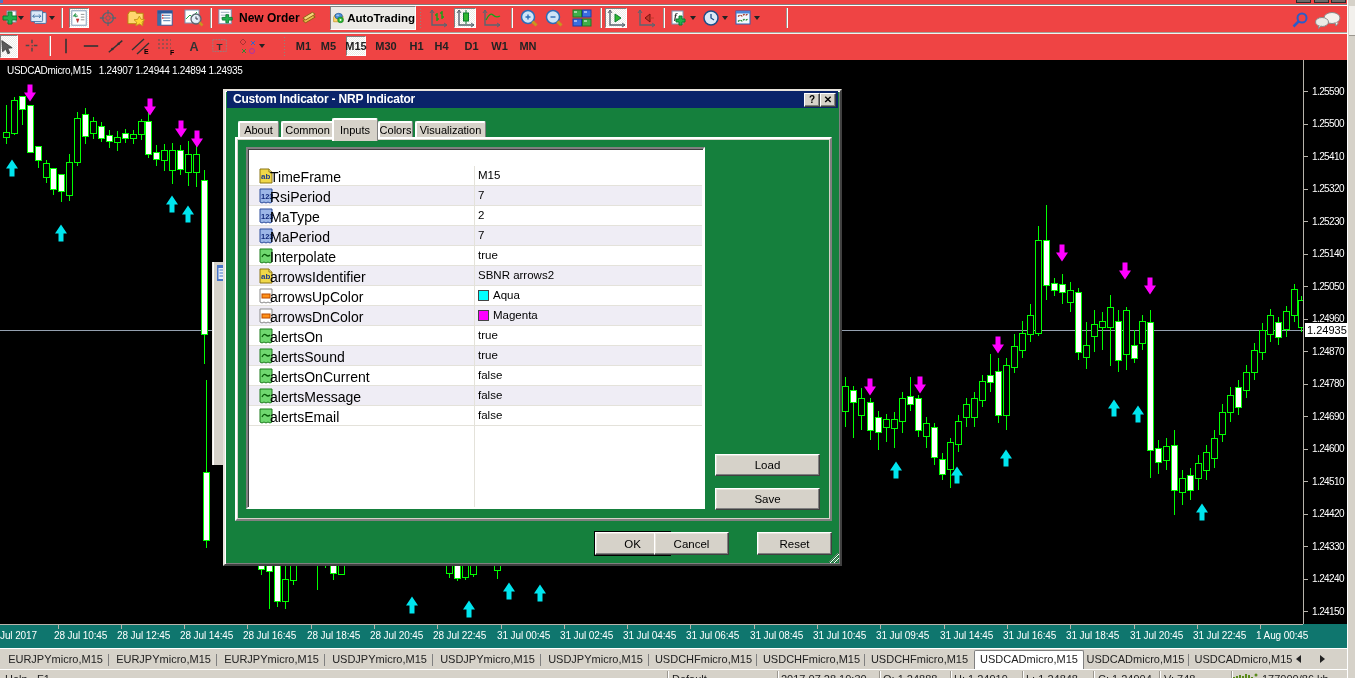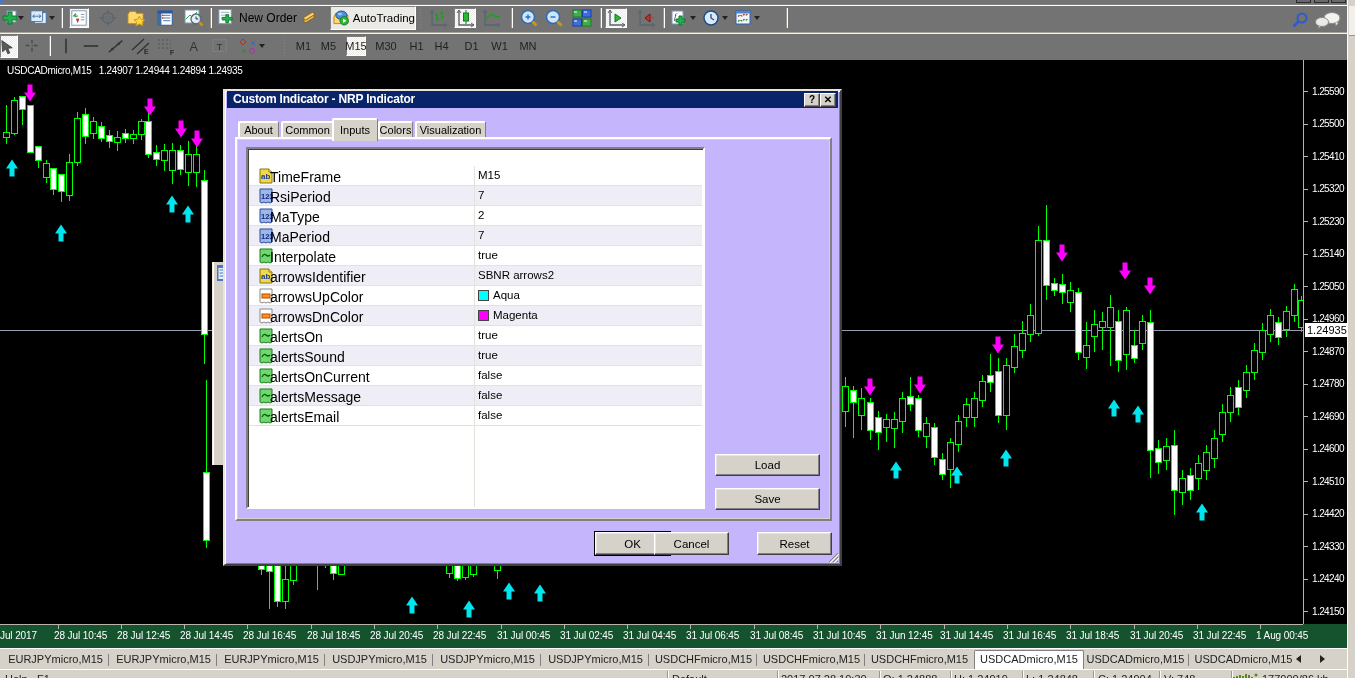--- a/index.html
+++ b/index.html
@@ -1,17 +1,17 @@
 <!DOCTYPE html>
 <html><head><meta charset="utf-8"><style>
 * { margin:0; padding:0; box-sizing:border-box; }
 html,body { width:1355px; height:678px; overflow:hidden; background:#000; font-family:"Liberation Sans",sans-serif; }
 #root { position:relative; width:1355px; height:678px; }
 
-#topbar { position:absolute; left:0; top:0; width:1355px; height:60px; background:#737373; }
+#topbar { position:absolute; left:0; top:0; width:1355px; height:60px; background:#ef4444;font-weight:bold; }
 #topbar .hairline { position:absolute; left:0; top:4px; width:1348px; height:1px; background:#808080; box-shadow:0 1px 0 #fff; }
 #topbar .hairline2 { position:absolute; left:0; top:32px; width:1348px; height:1px; background:#a8a49c; box-shadow:0 1px 0 #f4f2ee; }
 .winbtn { position:absolute; top:0; width:15px; height:3px; background:#6a6a6a; border:1px solid #2a2a2a; border-top:none; }
 .tbi { position:absolute; display:flex; align-items:center; justify-content:center; }
 .tbi.pressed { background:#eceae6; border:1px solid; border-color:#808080 #fff #fff #808080; background-image:conic-gradient(#fff 0 25%, transparent 0 50%, #fff 0 75%, transparent 0); background-size:2px 2px; }
 .tsep { position:absolute; width:1px; background:#9a968e; box-shadow:1px 0 0 #fff; }
 .tdrag { position:absolute; width:3px; background-image:radial-gradient(#8a867e 40%, transparent 42%); background-size:3px 3px; }
 .dd { position:absolute; width:0; height:0; border-left:3.5px solid transparent; border-right:3.5px solid transparent; border-top:4px solid #222; }
 .tlabel { position:absolute; font-size:12px; color:#000; }
 .atbtn { position:absolute; left:330px; top:6px; width:86px; height:24px; background:#eceae6; border:1px solid; border-color:#808080 #fff #fff #808080; display:flex; align-items:center; gap:3px; padding-left:2px; }
@@ -21,35 +21,35 @@
 
 #rstrip { position:absolute; left:1347px; top:0; width:8px; height:678px; background:#d6d2c9; border-left:1px solid #fff; }
 
 #chart { position:absolute; left:0; top:60px; width:1347px; height:564px; background:#000; }
 svg.chart { position:absolute; }
 #ctitle { position:absolute; left:7px; top:5px; color:#fff; font-size:10px; letter-spacing:-0.3px; }
 #paxis { position:absolute; left:1303px; top:0; width:44px; height:564px; border-left:1px solid #b8b4ac; }
 .ptick { position:absolute; left:0; width:4px; height:1px; background:#b8b4ac; }
 .plab { position:absolute; left:8px; color:#fff; font-size:10px; letter-spacing:-0.6px; }
 #pricebox { position:absolute; left:1px; top:263px; width:42px; height:14px; background:#fff; color:#000; font-size:11px; line-height:14px; padding-left:2px; }
-#taxis { position:absolute; left:0; top:624px; width:1347px; height:24px; background:#14532d; }
+#taxis { position:absolute; left:0; top:624px; width:1347px; height:24px; background:#0f766e; }
 #taxis .axline { position:absolute; left:0; top:0; width:1303px; height:1px; background:#b8b4ac; }
 .ttick { position:absolute; top:1px; width:1px; height:4px; background:#b8b4ac; }
 .tlab { position:absolute; top:6px; color:#fff; font-size:10px; letter-spacing:-0.1px; white-space:nowrap; }
 
 #btabs { position:absolute; left:0; top:648px; width:1355px; height:21px; background:#d6d2c9; border-top:1px solid #fff; }
 .btab { position:absolute; top:2px; width:107px; height:19px; font-size:11px; color:#222; text-align:center; line-height:17px; white-space:nowrap; }
 .btab.active { background:#fff; border:1px solid #808080; border-bottom:none; border-radius:2px 2px 0 0; top:1px; height:20px; width:110px; }
 .bsep { position:absolute; top:5px; width:1px; height:12px; background:#808080; }
 .barrow { position:absolute; top:6px; width:0; height:0; border-top:4.5px solid transparent; border-bottom:4.5px solid transparent; }
 #sbar { position:absolute; left:0; top:669px; width:1355px; height:9px; background:#d6d2c9; border-top:1px solid #fff; font-size:11px; color:#222; }
 #sbar span { position:absolute; top:3px; }
 .ssep { position:absolute; top:1px; width:1px; height:9px; background:#9a968e; box-shadow:1px 0 0 #fff; }
 
-.dlg { position:absolute; left:223px; top:89px; width:619px; height:477px; background:#c4b5fd; border:2px solid; border-color:#e8e4dc #404040 #404040 #e8e4dc; box-shadow:inset 1px 1px 0 #fff, inset -1px -1px 0 #808080; }
+.dlg { position:absolute; left:223px; top:89px; width:619px; height:477px; background:#15803d; border:2px solid; border-color:#e8e4dc #404040 #404040 #e8e4dc; box-shadow:inset 1px 1px 0 #fff, inset -1px -1px 0 #808080; }
 .dtitle { position:absolute; left:2px; top:0px; width:611px; height:17px; background:#0a246a; }
 .dtext { position:absolute; left:6px; top:1px; color:#fff; font-size:12px; font-weight:bold; letter-spacing:-0.2px; }
 .dbtn { position:absolute; top:2px; width:16px; height:14px; background:#d6d2c9; border:1px solid; border-color:#fff #404040 #404040 #fff; box-shadow:inset -1px -1px 0 #808080; color:#000; font-size:10px; font-weight:bold; text-align:center; line-height:12px; }
 .dtabs { position:absolute; left:0px; top:27px; height:22px; width:610px; }
 .dtab { position:absolute; top:3px; height:19px; background:#d6d2c9; border:1px solid #808080; border-bottom:none; border-top-color:#fff; border-left-color:#fff; border-radius:2px 2px 0 0; box-shadow:inset 0 1px 0 #fff, inset 1px 0 0 #fff; font-size:11px; text-align:center; line-height:17px; }
 .dtab.active { top:0px; height:23px; z-index:3; line-height:22px; }
 .dpage { position:absolute; left:10px; top:46px; width:597px; height:384px; border:2px solid; border-color:#fff #808080 #808080 #fff; box-shadow:inset -1px -1px 0 #d6d2c9, inset 1px 1px 0 #d6d2c9; }
 .dlist { position:absolute; left:21px; top:56px; width:459px; height:362px; border:2px solid; border-color:#808080 #fff #fff #808080; box-shadow:inset 1px 1px 0 #404040; background:#fff; }
 .dhead { position:absolute; left:1px; top:1px; width:453px; height:16px; }
 .dh1,.dh2 { position:absolute; top:0; height:16px; background:#d6d2c9; border:1px solid; border-color:#fff #808080 #808080 #fff; font-size:11px; padding-left:15px; line-height:14px; }
@@ -620,21 +620,21 @@
 <div class="tlab" style="left:560px">31 Jul 02:45</div>
 <div class="ttick" style="left:627px"></div>
 <div class="tlab" style="left:623px">31 Jul 04:45</div>
 <div class="ttick" style="left:690px"></div>
 <div class="tlab" style="left:686px">31 Jul 06:45</div>
 <div class="ttick" style="left:754px"></div>
 <div class="tlab" style="left:750px">31 Jul 08:45</div>
 <div class="ttick" style="left:817px"></div>
 <div class="tlab" style="left:813px">31 Jul 10:45</div>
 <div class="ttick" style="left:880px"></div>
-<div class="tlab" style="left:876px">31 Jun 12:45</div>
+<div class="tlab" style="left:876px">31 Jul 09:45</div>
 <div class="ttick" style="left:944px"></div>
 <div class="tlab" style="left:940px">31 Jul 14:45</div>
 <div class="ttick" style="left:1007px"></div>
 <div class="tlab" style="left:1003px">31 Jul 16:45</div>
 <div class="ttick" style="left:1070px"></div>
 <div class="tlab" style="left:1066px">31 Jul 18:45</div>
 <div class="ttick" style="left:1134px"></div>
 <div class="tlab" style="left:1130px">31 Jul 20:45</div>
 <div class="ttick" style="left:1197px"></div>
 <div class="tlab" style="left:1193px">31 Jul 22:45</div>

